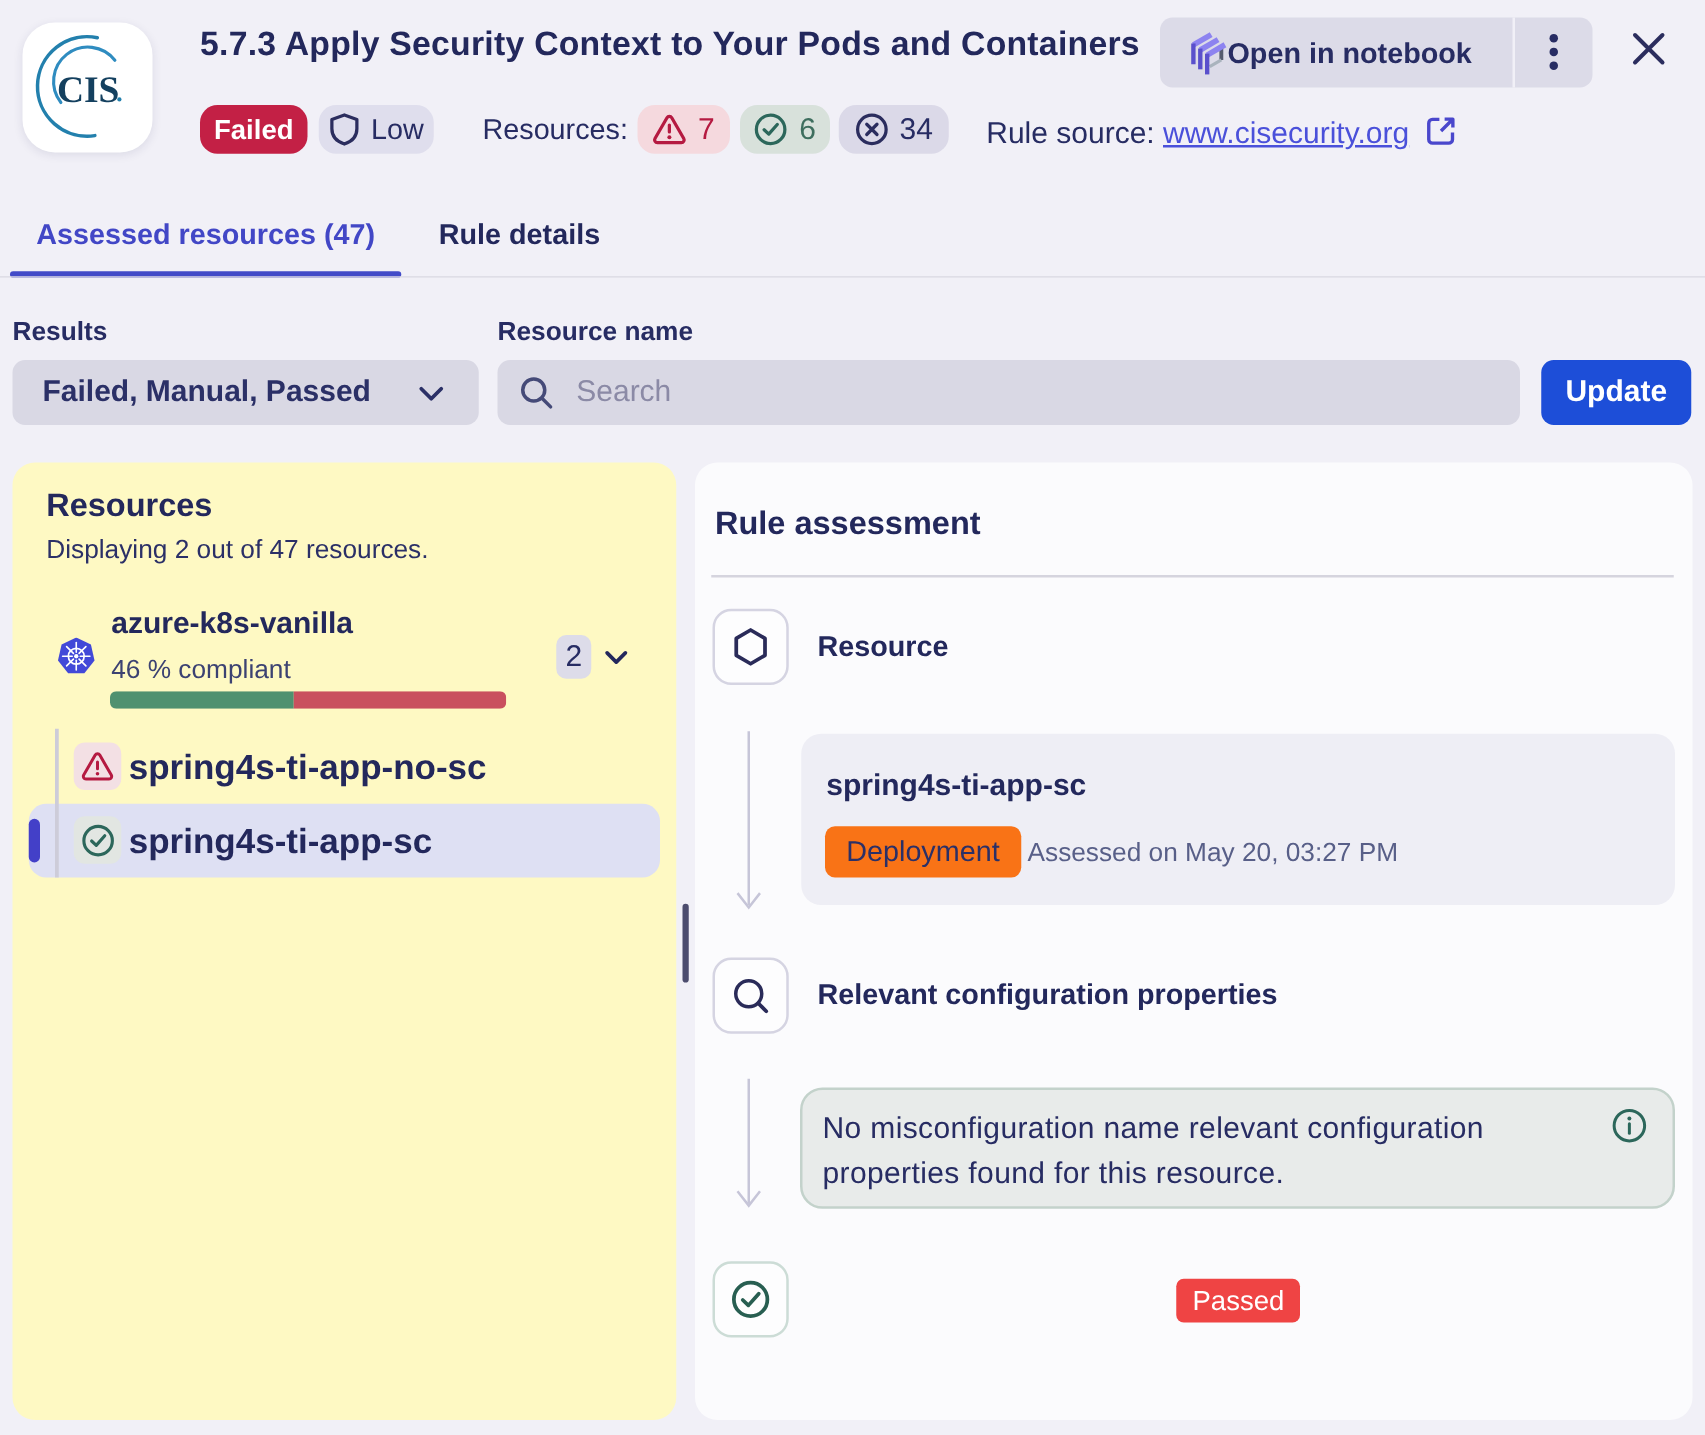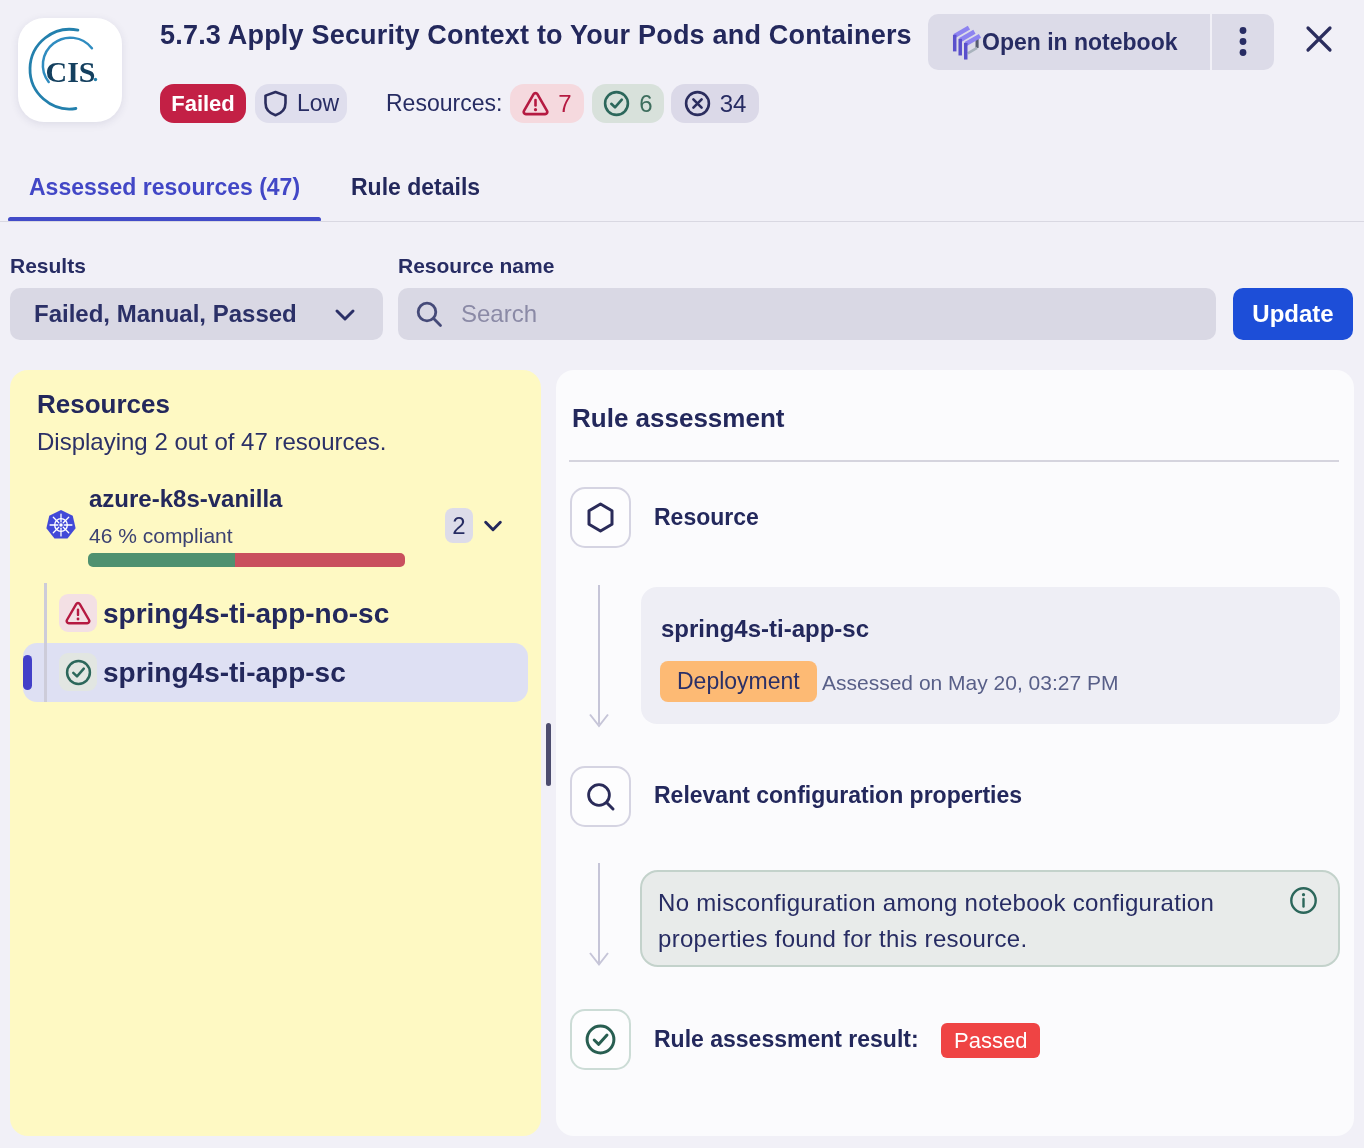--- a/index.html
+++ b/index.html
@@ -47,21 +47,21 @@
   #btn-update { left:1233px; top:288px; width:120px; height:52px; background:#1d4ed8; border-radius:10px;
                 color:#fff; font-size:24px; font-weight:bold; display:flex; align-items:center; justify-content:center; }
 
   
   #card-left { left:10px; top:370px; width:531px; height:766px; background:#fef9c3; border-radius:18px; }
   #card-right { left:556px; top:370px; width:798px; height:766px; background:#fbfbfd; border-radius:18px; }
   #scrollthumb { left:546px; top:723px; width:5px; height:63px; background:#4c4c6e; border-radius:3px; }
 
   
   #lc-h { position:absolute; left:27px; top:19px; font-size:26px; font-weight:bold; color:#23285c; }
-  #lc-sub { position:absolute; left:27px; top:58px; font-size:24px; color:#2b3067; }
+  #lc-sub { position:absolute; left:27px; top:58px; font-size:21px; color:#2b3067; }
   #cluster-name { position:absolute; left:79px; top:115px; font-size:24px; font-weight:bold; color:#23285c; }
   #cluster-pct { position:absolute; left:79px; top:154px; font-size:21px; color:#3c4272; }
   #pbar { position:absolute; left:78px; top:183px; width:317px; height:14px; border-radius:5px; overflow:hidden; display:flex; }
   #pbar .g { width:147px; height:100%; background:#4f9170; }
   #pbar .r { flex:1; height:100%; background:#c9505e; }
   #count2 { position:absolute; left:435px; top:138px; width:28px; height:35px; background:#dddce9; border-radius:8px;
             font-size:24px; color:#272c63; display:flex; align-items:center; justify-content:center; }
   #vline { position:absolute; left:34px; top:213px; width:3px; height:119px; background:#cdccd9; z-index:3; }
   .rowitem { position:absolute; left:13px; width:505px; height:59px; border-radius:14px; display:flex; align-items:center; }
   #row1 { top:214px; }
@@ -72,21 +72,21 @@
 
   
   #rc-h { position:absolute; left:16px; top:33px; font-size:26px; font-weight:bold; color:#23285c; }
   #rc-div { position:absolute; left:13px; top:90px; width:770px; height:1.5px; background:#d5d4de; }
   .iconbox { position:absolute; left:14px; width:61px; height:61px; border-radius:15px; border:2px solid #d5d4e2; background:#fdfdfe;
              display:flex; align-items:center; justify-content:center; }
   .sec-h { position:absolute; left:98px; font-size:23px; font-weight:bold; color:#23285c; }
   .arrow { position:absolute; }
   #gbox { position:absolute; left:85px; top:217px; width:699px; height:137px; background:#eeeef5; border-radius:16px; }
   #gbox .t { position:absolute; left:20px; top:28px; font-size:24px; font-weight:bold; color:#23285c; }
-  #gbox .tag { position:absolute; left:19px; top:74px; height:41px; padding:0 17px; background:#fdba74; border-radius:8px;
+  #gbox .tag { position:absolute; left:19px; top:74px; height:41px; padding:0 17px; background:#f97316; border-radius:8px;
                font-size:23px; color:#2b3067; display:flex; align-items:center; }
   #gbox .when { position:absolute; left:181px; top:84px; font-size:21px; color:#585f88; }
   #greenbox { position:absolute; left:84px; top:500px; width:700px; height:97px; background:#e8ebea; border:2.5px solid #c3d2cb; border-radius:18px; }
   #greenbox .l1 { position:absolute; left:16px; top:17px; font-size:24px; letter-spacing:0.3px; color:#272c63; }
   #greenbox .l2 { position:absolute; left:16px; top:53px; font-size:24px; letter-spacing:0.3px; color:#272c63; }
   #greenbox .info { position:absolute; right:20px; top:14px; }
   #passed { position:absolute; left:385px; top:653px; height:35px; padding:0 13px; background:#ef4444; border-radius:6px;
             color:#fff; font-size:22px; display:flex; align-items:center; }
 </style>
 </head>
@@ -155,20 +155,26 @@
     </svg>
     <span>6</span>
     </div>
   <div class="badge" id="b-skip">
     <svg width="27" height="27" viewBox="0 0 27 27">
       <circle cx="13.5" cy="13.5" r="11.4" fill="none" stroke="#2b2d5e" stroke-width="2.6"></circle>
       <path d="M9.4,9.4 L17.6,17.6 M17.6,9.4 L9.4,17.6" stroke="#2b2d5e" stroke-width="2.6" stroke-linecap="round"></path>
     </svg>
     <span>34</span>
     </div>
+  <div id="rulesource">Rule source: <a href="#">www.cisecurity.org</a>
+    <svg width="26" height="26" viewBox="0 0 26 26" style="vertical-align:-3px; margin-left:6px;">
+      <path d="M11.5,4.5 L6,4.5 C4.3,4.5 3,5.8 3,7.5 L3,20.5 C3,22.2 4.3,23.5 6,23.5 L19,23.5 C20.7,23.5 22,22.2 22,20.5 L22,15" fill="none" stroke="#4a47cc" stroke-width="2.7" stroke-linejoin="round"></path>
+      <path d="M15.7,4.3 L22.3,4.3 L22.3,10.9 M21.6,5 L12.8,13.8" fill="none" stroke="#4a47cc" stroke-width="2.7" stroke-linejoin="round"></path>
+    </svg>
+  </div>
 
   <div id="tab1">Assessed resources (47)</div>
   <div id="tab2">Rule details</div>
   <div class="abs" id="tabline"></div>
   <div class="abs" id="tabborder"></div>
 
   <div class="flabel" style="left:10px;">Results</div>
   <div class="flabel" style="left:398px;">Resource name</div>
   <div class="abs" id="dropdown">
       <span class="txt">Failed, Manual, Passed</span>
@@ -259,34 +265,33 @@
         <circle cx="14" cy="14" r="10.4" fill="none" stroke="#2a2b59" stroke-width="2.8"></circle>
         <path d="M21.8,21.8 L28,28" stroke="#2a2b59" stroke-width="3" stroke-linecap="round"></path>
       </svg>
     </div>
     <div class="sec-h" style="top:412px;">Relevant configuration properties</div>
     <svg class="arrow" id="ar2" style="top:492px; left:32px;" width="22" height="105" viewBox="0 0 22 105">
       <path d="M11,1 L11,101" stroke="#c6c5d8" stroke-width="2"></path>
       <path d="M2,91 L11,102.5 L20,91" fill="none" stroke="#c6c5d8" stroke-width="2"></path>
     </svg>
     <div id="greenbox">
-      <div class="l1">No misconfiguration among notebook configuration</div>
+      <div class="l1">No misconfiguration name relevant configuration</div>
       <div class="l2">properties found for this resource.</div>
       <div class="info">
         <svg width="29" height="29" viewBox="0 0 29 29">
           <circle cx="14.5" cy="14.5" r="12.2" fill="none" stroke="#2c675b" stroke-width="2.4"></circle>
           <path d="M14.5,13 L14.5,20.5" stroke="#2c675b" stroke-width="2.4" stroke-linecap="round"></path>
           <circle cx="14.5" cy="8.7" r="1.6" fill="#2c675b"></circle>
         </svg>
       </div>
     </div>
     <div class="iconbox" id="ib3" style="top:639px; border-color:#ccdcd6;">
       <svg width="33" height="33" viewBox="0 0 33 33">
         <circle cx="16.5" cy="16.5" r="13.4" fill="none" stroke="#285e51" stroke-width="3"></circle>
         <path d="M10.2,17 L14.7,21.3 L23,12" fill="none" stroke="#285e51" stroke-width="3" stroke-linecap="round" stroke-linejoin="round"></path>
       </svg>
     </div>
-    <div class="sec-h" style="top:656px;">Rule assessment result:</div>
     <div id="passed">Passed</div>
   </div>
 
   <div class="abs" id="scrollthumb"></div>
 </div>
 
 </body></html>

